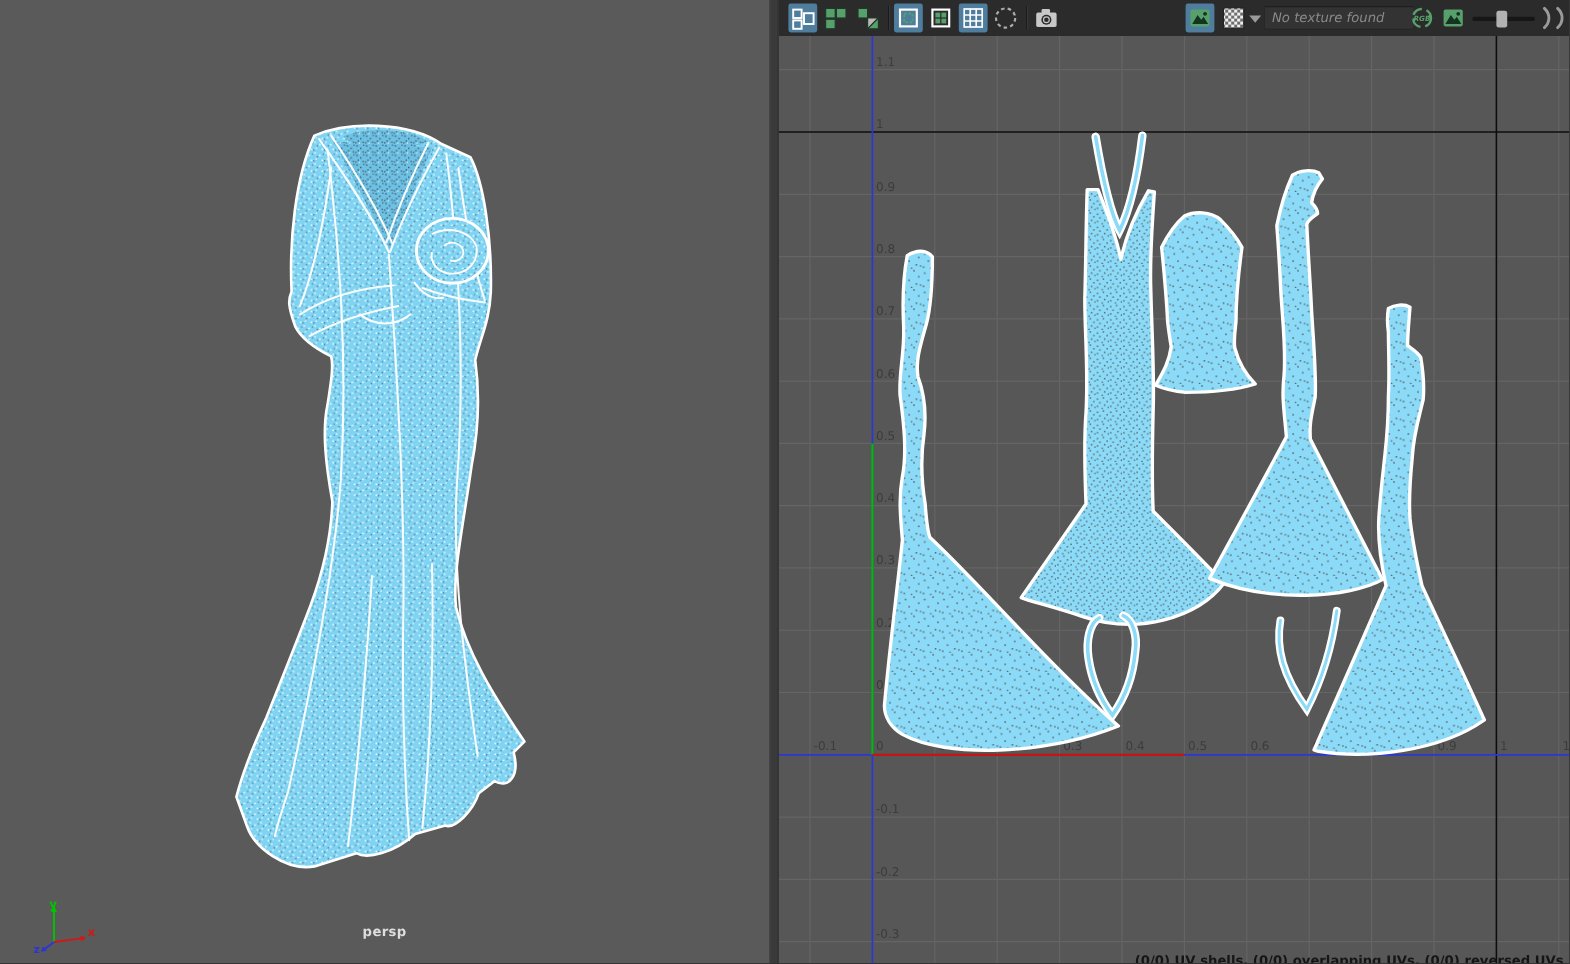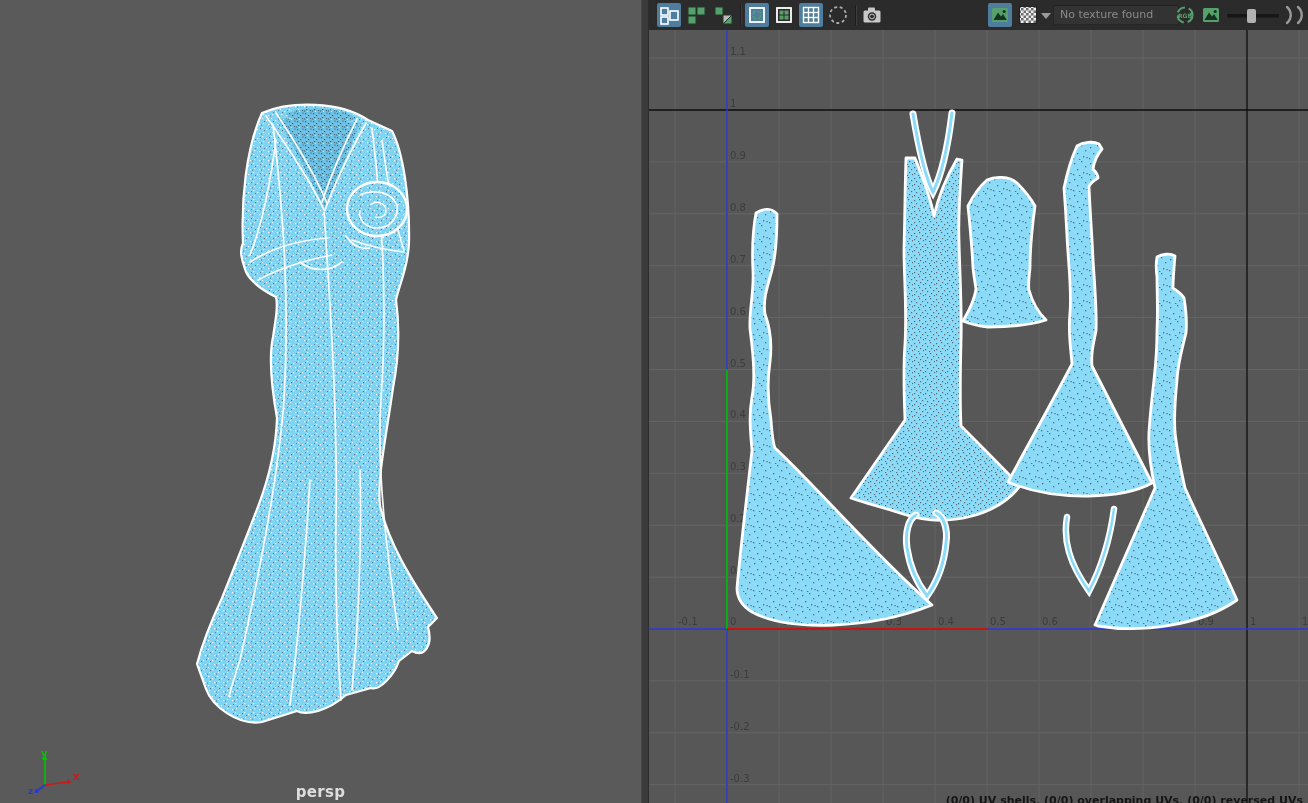--- a/index.html
+++ b/index.html
@@ -1,28 +1,28 @@
 <!DOCTYPE html>
 <html><head>
 <meta charset="utf-8">
 <style>
   html,body{margin:0;padding:0;background:#2b2b2b;}
   #root{position:relative;width:1308px;height:803px;overflow:hidden;
         font-family:"DejaVu Sans",sans-serif;background:#2b2b2b;}
   
   #viewport3d{position:absolute;left:0;top:0;width:641px;height:803px;background:#5a5a5a;overflow:hidden;}
-  #persp-label{position:absolute;left:0;right:0;bottom:2px;text-align:center;
-               font-size:15px;font-weight:bold;color:#dedede;letter-spacing:.3px;}
+  #persp-label{position:absolute;left:0;right:0;bottom:20px;text-align:center;
+               font-size:11px;font-weight:bold;color:#dedede;letter-spacing:.3px;}
   #axis-gizmo{position:absolute;left:18px;bottom:8px;}
   
   #panel-divider{position:absolute;left:641px;top:0;width:8px;height:803px;background:#3a3a3a;
                  border-left:1px solid #474747;border-right:1px solid #2e2e2e;box-sizing:border-box;}
   
   #uv-panel{position:absolute;left:649px;top:0;width:659px;height:803px;background:#575757;overflow:hidden;}
-  #uv-toolbar{position:absolute;left:0;top:0;width:659px;height:30px;background:#2b2b2b;}
+  #uv-toolbar{position:absolute;left:0;top:0;width:659px;height:30px;background:#2b2b2b;font-style:italic;}
   .tbtn{position:absolute;top:3px;width:24px;height:24px;border-radius:2px;}
   .tbtn.active{background:#4e7d9e;}
   .tsep{position:absolute;top:5px;width:1px;height:20px;background:#1c1c1c;border-right:1px solid #3d3d3d;}
   #texture-field{position:absolute;left:404px;top:5px;width:112px;height:18px;background:#333333;
                  border:1px solid #262626;border-top-color:#1f1f1f;border-radius:2px;
                  color:#8a8a8a;font-size:11px;line-height:18px;padding:0 6px;}
   #uv-canvas{position:absolute;left:0;top:30px;width:659px;height:773px;}
   #uv-status{position:absolute;right:5px;bottom:-4px;font-size:11px;font-weight:bold;color:#151515;white-space:nowrap;}
 </style>
 </head>

